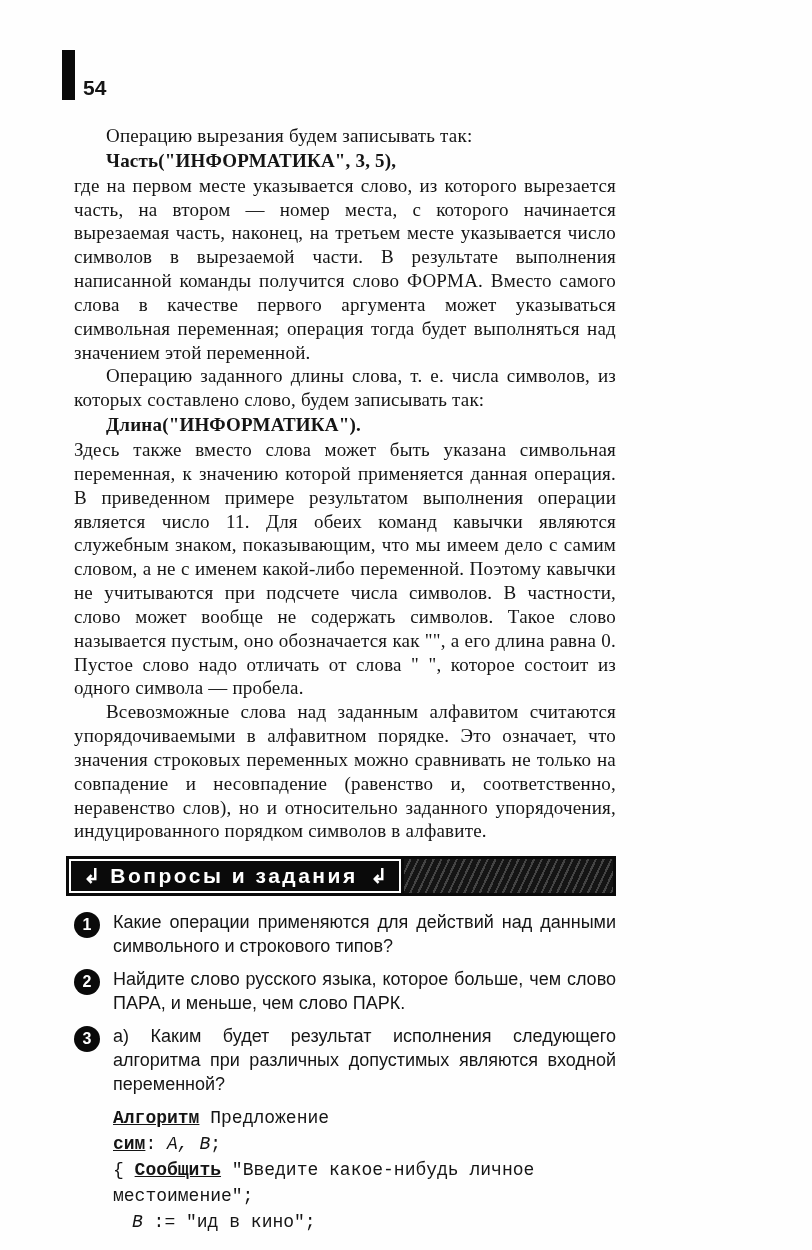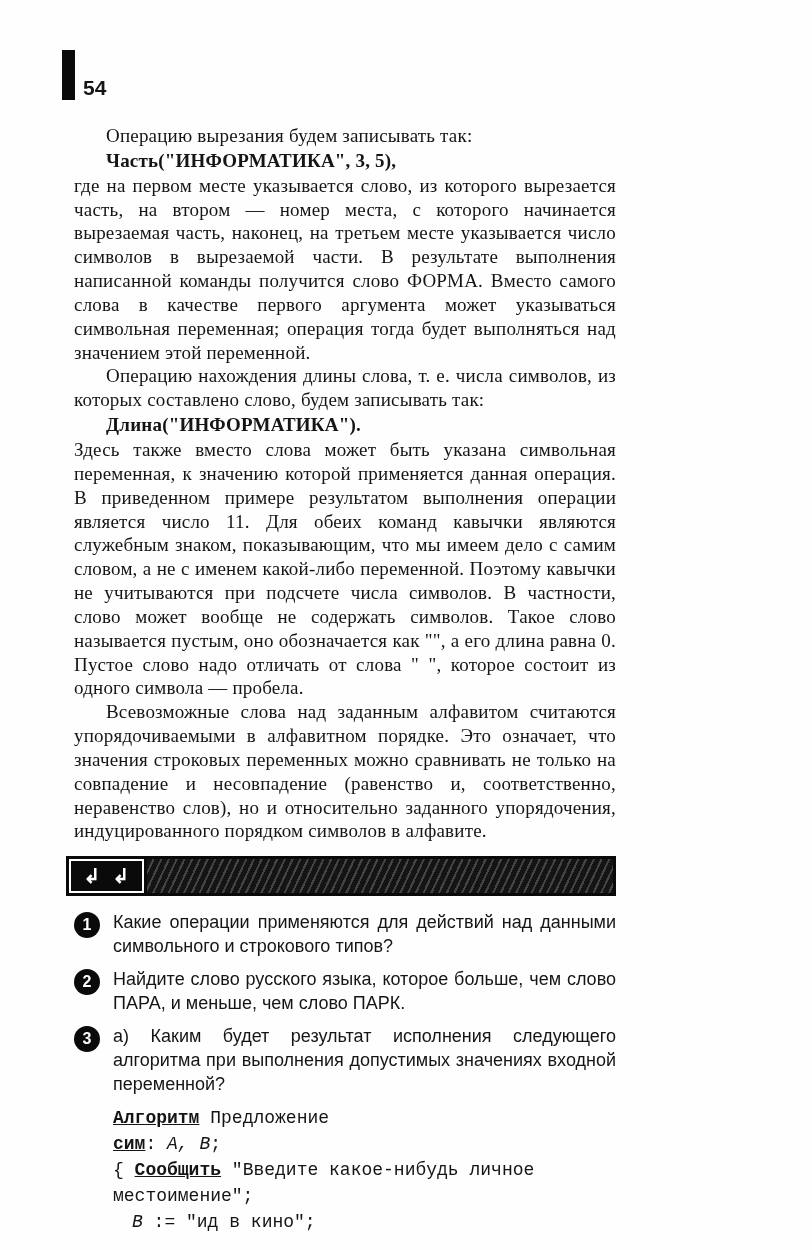--- a/index.html
+++ b/index.html
@@ -82,49 +82,50 @@
 
   <div class="page-header">
     <div class="corner-bar"></div>
     <div class="page-number">54</div>
   </div>
 
   <div class="bodytext">
     <p class="indent">Операцию вырезания будем записывать так:</p>
     <p class="formula">Часть("ИНФОРМАТИКА", 3, 5),</p>
     <p>где на первом месте указывается слово, из которого вырезается часть, на втором — номер места, с которого начинается вырезаемая часть, наконец, на третьем месте указывается число символов в вырезаемой части. В результате выполнения написанной команды получится слово ФОРМА. Вместо самого слова в качестве первого аргумента может указываться символьная переменная; операция тогда будет выполняться над значением этой переменной.</p>
-    <p class="indent">Операцию нахождения длины слова, т. е. числа символов, из которых составлено слово, будем записывать так:</p>
+    <p class="indent">Операцию заданного длины слова, т. е. числа символов, из которых составлено слово, будем записывать так:</p>
     <p class="formula">Длина("ИНФОРМАТИКА").</p>
     <p><span>Здесь также вместо слова может быть указана символьная переменная, к значению которой применяется данная операция. В приведенном примере результатом выполнения операции является число 11. Для обеих команд кавычки являются служебным знаком, показывающим, что мы имеем дело с самим словом, а не с именем какой-либо переменной. Поэтому кавычки не учитываются при подсчете числа символов. В частности, слово может вообще не содержать символов. Такое слово называется </span><span class="b">пустым</span><span>, оно обозначается как "", а его длина равна 0. Пустое слово надо отличать от слова " ", которое состоит из одного символа — пробела.</span></p>
     <p class="indent">Всевозможные слова над заданным алфавитом считаются упорядочиваемыми в алфавитном порядке. Это означает, что значения строковых переменных можно сравнивать не только на совпадение и несовпадение (равенство и, соответственно, неравенство слов), но и относительно заданного упорядочения, индуцированного порядком символов в алфавите.</p>
   </div>
 
   <div class="banner">
     <div class="banner-label">
       <span class="arrow-icon">↳</span>
+      <span>Вопросы и задания</span>
       <span class="arrow-icon">↳</span>
     </div>
     <div class="banner-stripes"></div>
   </div>
 
   <div class="questions">
 
     <div class="question">
       <div class="qnum">1</div>
       <div class="qtext">Какие операции применяются для действий над данными символьного и строкового типов?</div>
     </div>
 
     <div class="question">
       <div class="qnum">2</div>
       <div class="qtext">Найдите слово русского языка, которое больше, чем слово ПАРА, и меньше, чем слово ПАРК.</div>
     </div>
 
     <div class="question">
       <div class="qnum">3</div>
-      <div class="qtext">а) Каким будет результат исполнения следующего алгоритма при выполнения допустимых значениях входной переменной?</div>
+      <div class="qtext">а) Каким будет результат исполнения следующего алгоритма при различных допустимых являются входной переменной?</div>
     </div>
 
     <div class="algorithm">
       <div><span class="kw">Алгоритм</span><span> Предложение</span></div>
       <div><span class="kw">сим</span><span>: </span><span class="var">А, В</span><span>;</span></div>
       <div><span>{ </span><span class="kw">Сообщить</span><span> "Введите какое-нибудь личное местоимение";</span></div>
       <div class="alg-indent"><span class="var">В</span><span> := "ид в кино";</span></div>
     </div>
 
   </div>

